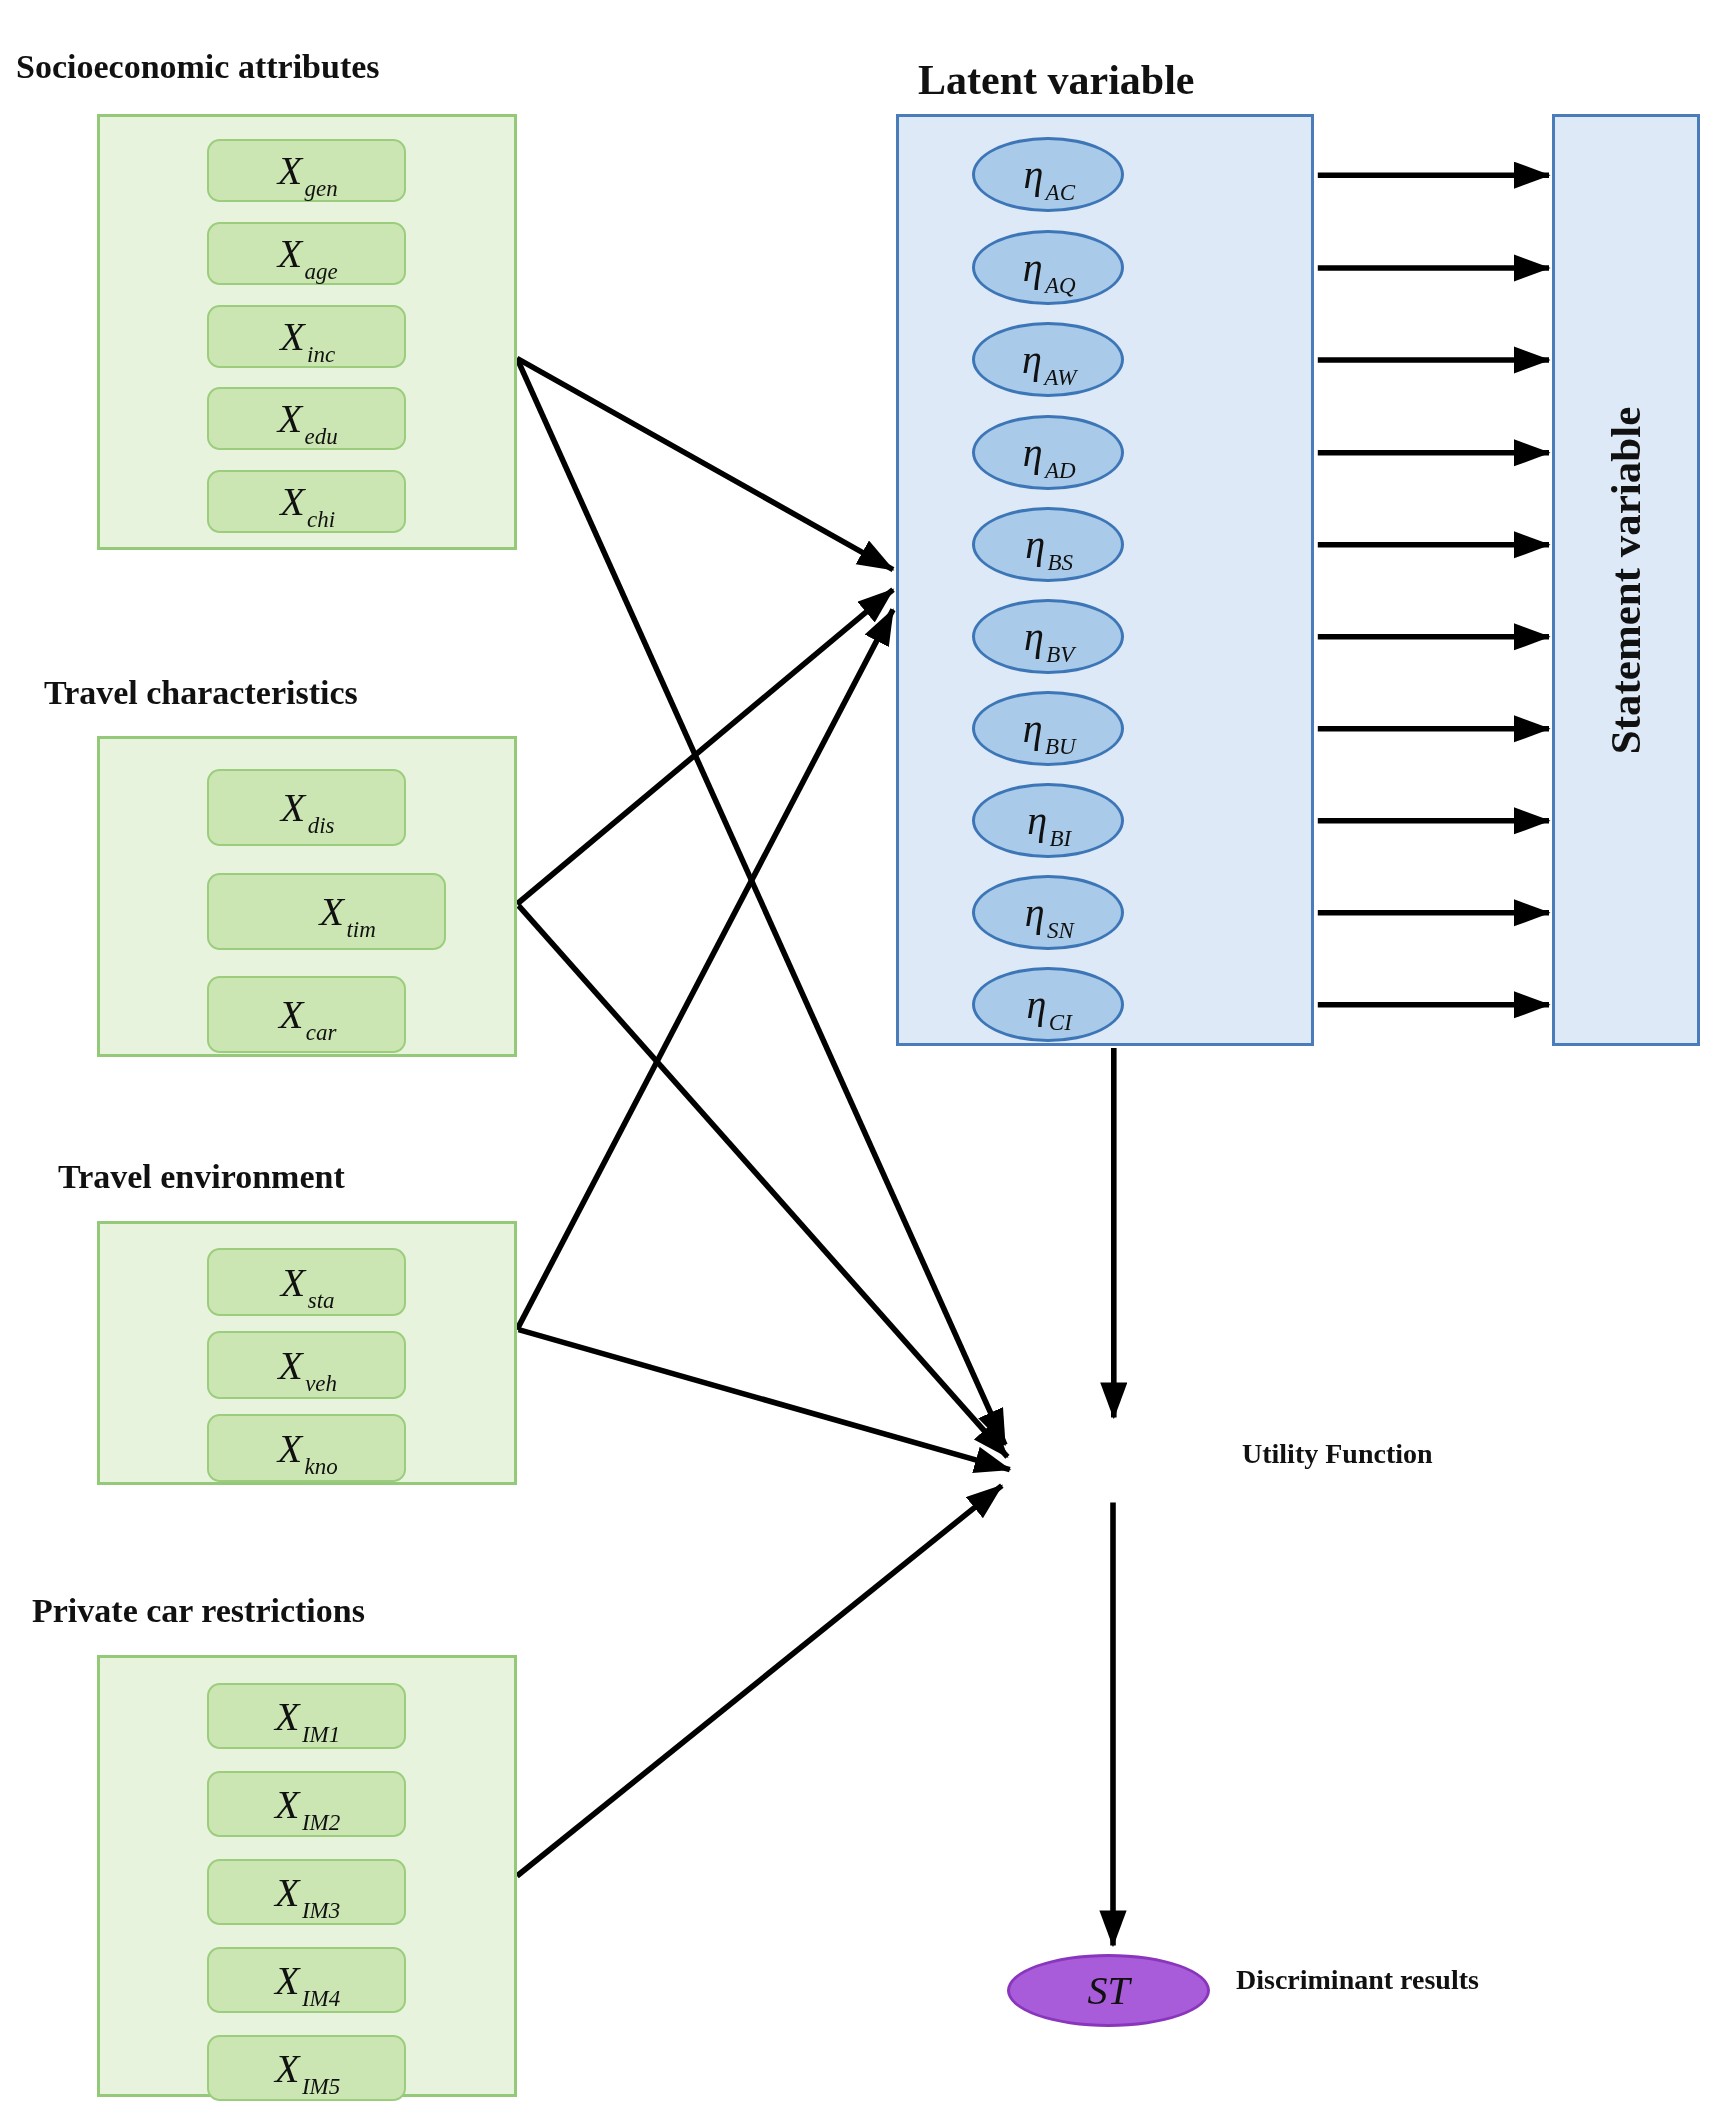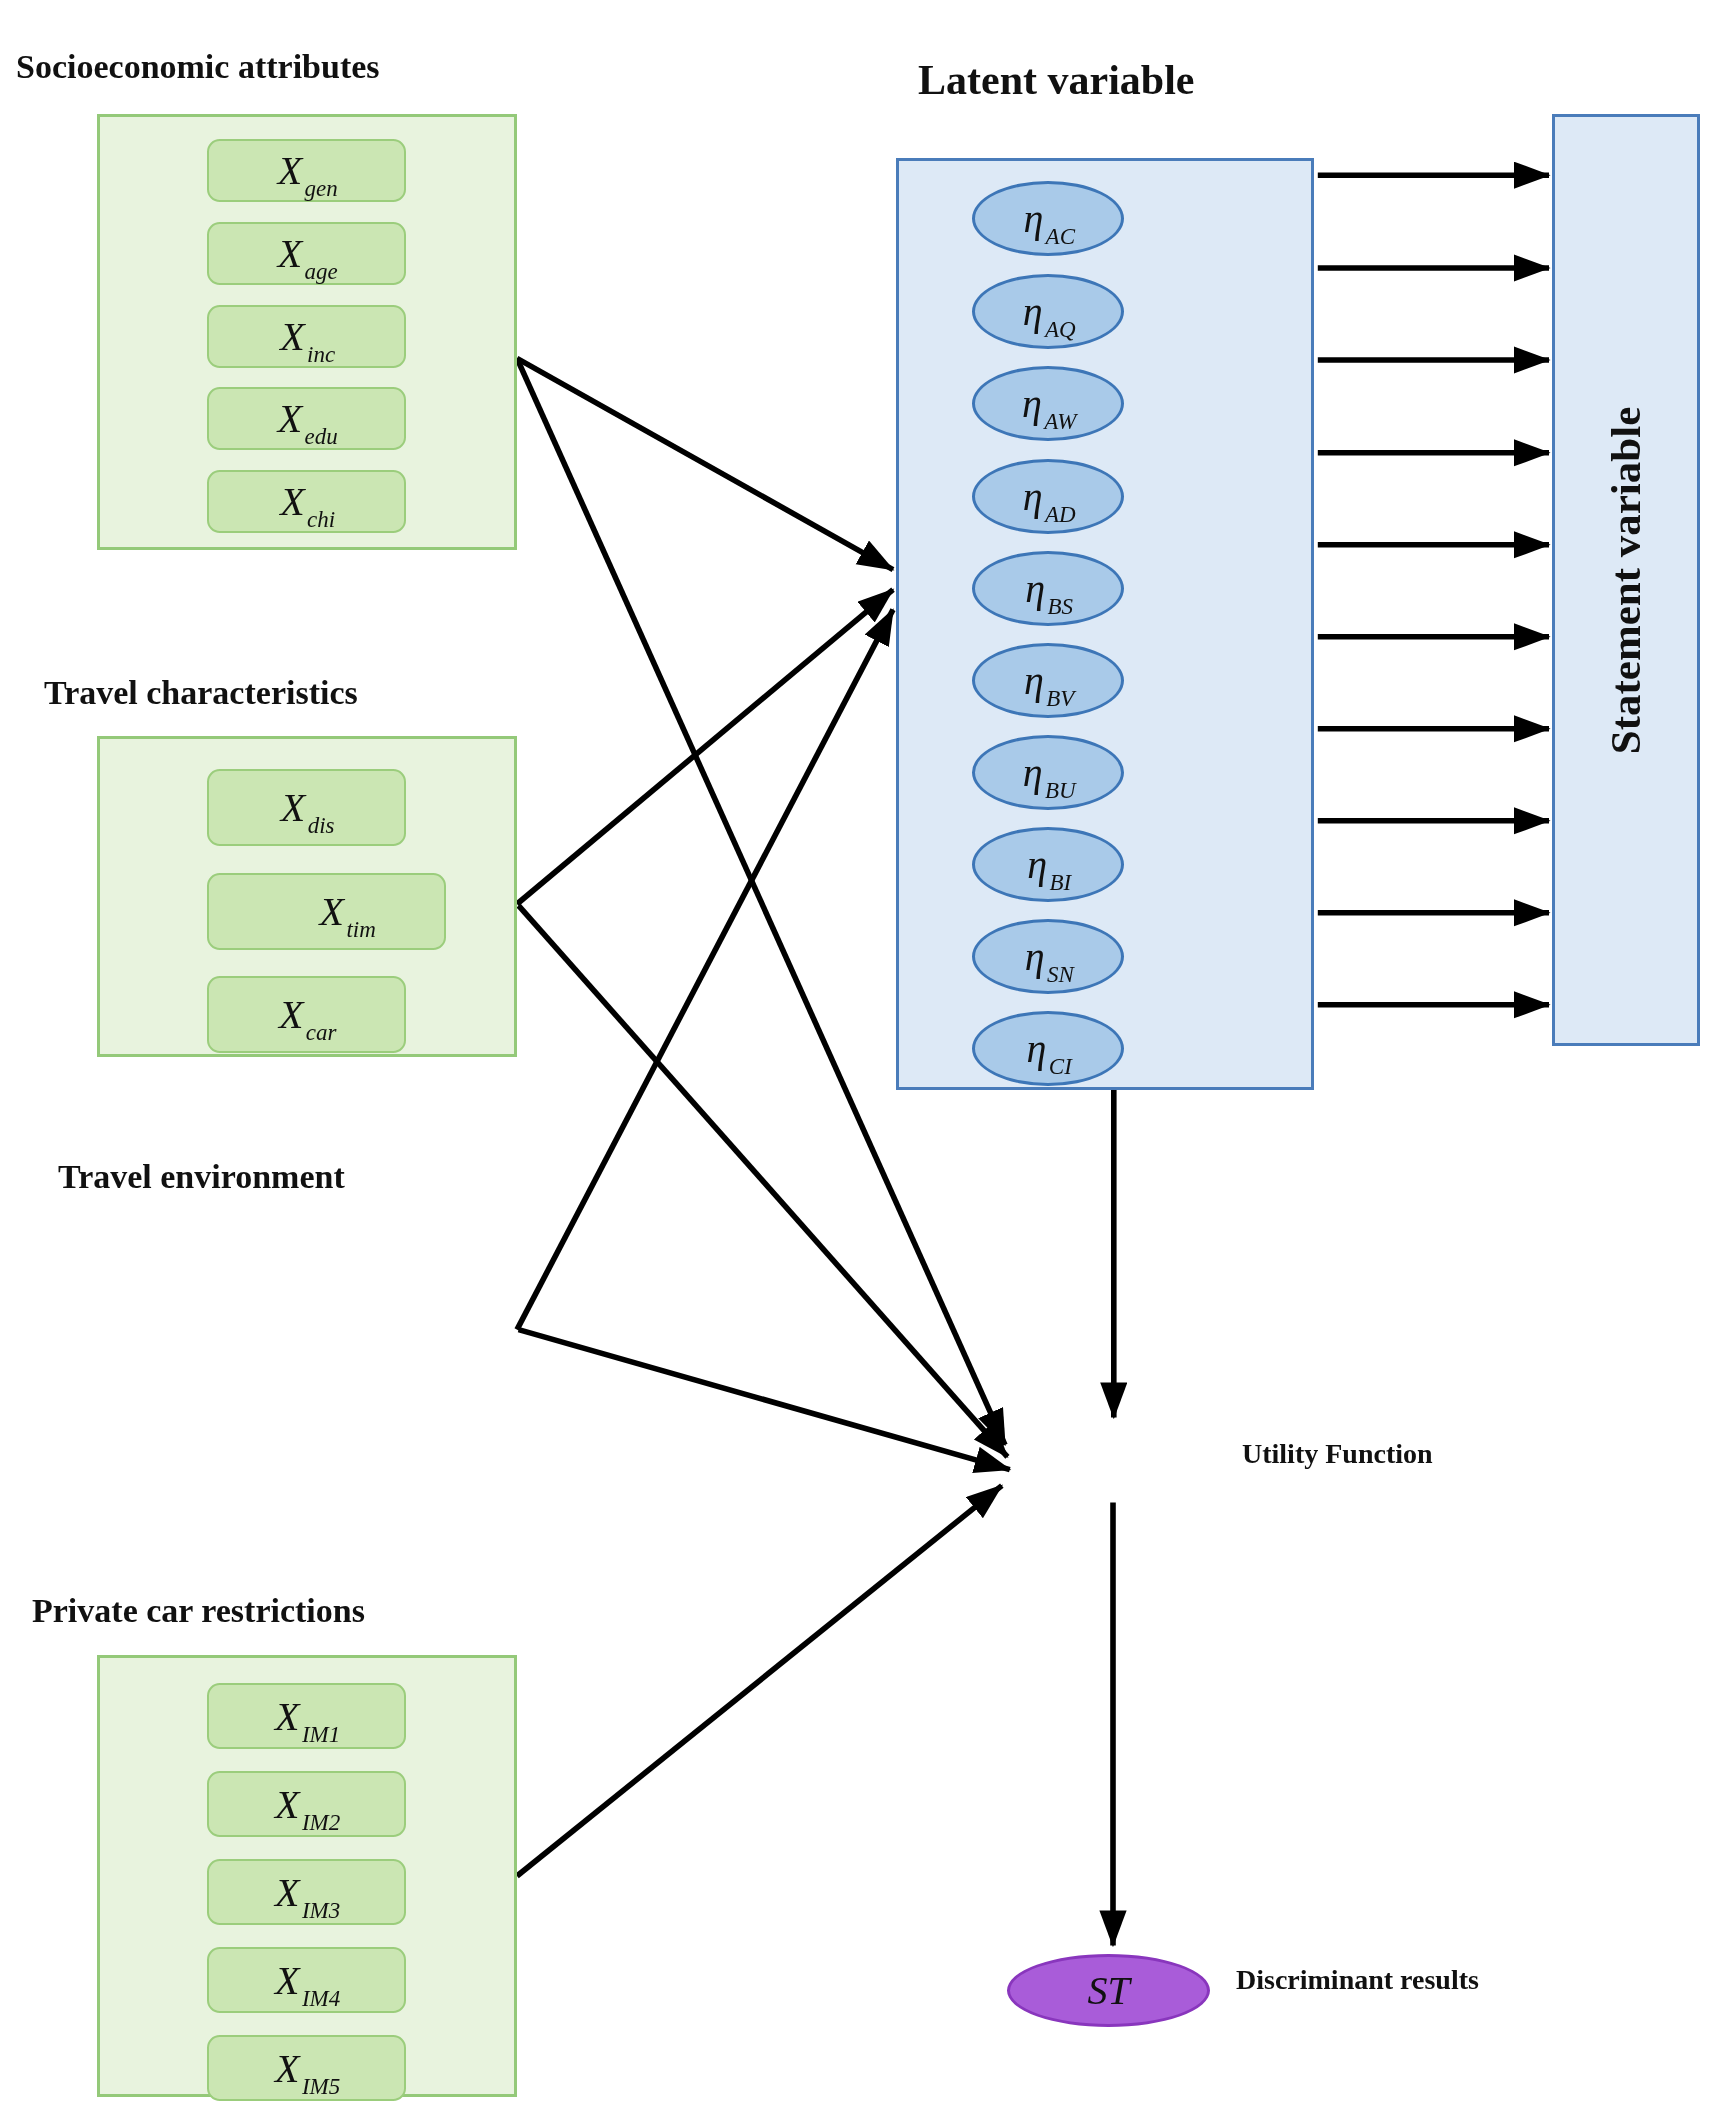--- a/index.html
+++ b/index.html
@@ -100,40 +100,51 @@
         <span class="sym"><span class="vb">X</span><span class="vs">dis</span></span>
       </div>
     <div class="vbox" style="top:134px;height:73px;padding-left:40px;">
         <span class="sym"><span class="vb">X</span><span class="vs">tim</span></span>
       </div>
     <div class="vbox" style="top:237px;height:73px;">
         <span class="sym"><span class="vb">X</span><span class="vs">car</span></span>
       </div>
   </div>
 
+  <div class="gbox" style="top:1221px;height:258px;">
+    <div class="vbox" style="top:24px;height:64px;">
+        <span class="sym"><span class="vb">X</span><span class="vs">sta</span></span>
+      </div>
+    <div class="vbox" style="top:107px;height:64px;">
+        <span class="sym"><span class="vb">X</span><span class="vs">veh</span></span>
+      </div>
+    <div class="vbox" style="top:190px;height:64px;">
+        <span class="sym"><span class="vb">X</span><span class="vs">kno</span></span>
+      </div>
+  </div>
 
   <div class="gbox" style="top:1655px;height:436px;">
     <div class="vbox" style="top:25px;height:62px;">
         <span class="sym"><span class="vb">X</span><span class="vs">IM1</span></span>
       </div>
     <div class="vbox" style="top:113px;height:62px;">
         <span class="sym"><span class="vb">X</span><span class="vs">IM2</span></span>
       </div>
     <div class="vbox" style="top:201px;height:62px;">
         <span class="sym"><span class="vb">X</span><span class="vs">IM3</span></span>
       </div>
     <div class="vbox" style="top:289px;height:62px;">
         <span class="sym"><span class="vb">X</span><span class="vs">IM4</span></span>
       </div>
     <div class="vbox" style="top:377px;height:62px;">
         <span class="sym"><span class="vb">X</span><span class="vs">IM5</span></span>
       </div>
   </div>
 
-  <div class="bluebox" style="left:896px;top:114px;width:412px;height:926px;margin-top:44px;">
+  <div class="bluebox" style="left:896px;top:114px;width:412px;height:926px;">
     <div class="lell" style="top:20px;">
         <span class="sym"><span class="vb">η</span><span class="vs">AC</span></span>
       </div>
     <div class="lell" style="top:113px;">
         <span class="sym"><span class="vb">η</span><span class="vs">AQ</span></span>
       </div>
     <div class="lell" style="top:205px;">
         <span class="sym"><span class="vb">η</span><span class="vs">AW</span></span>
       </div>
     <div class="lell" style="top:298px;">

